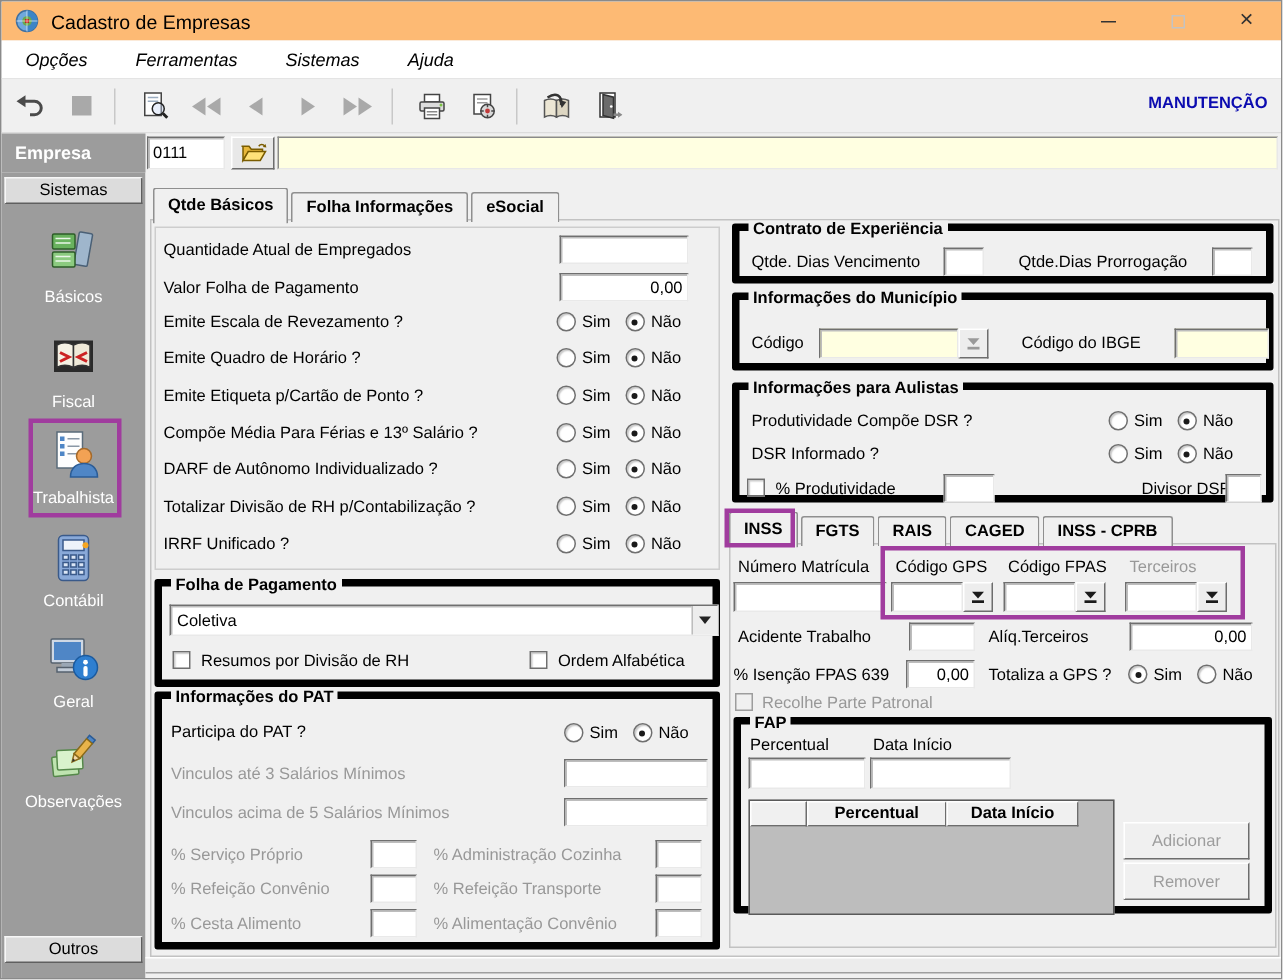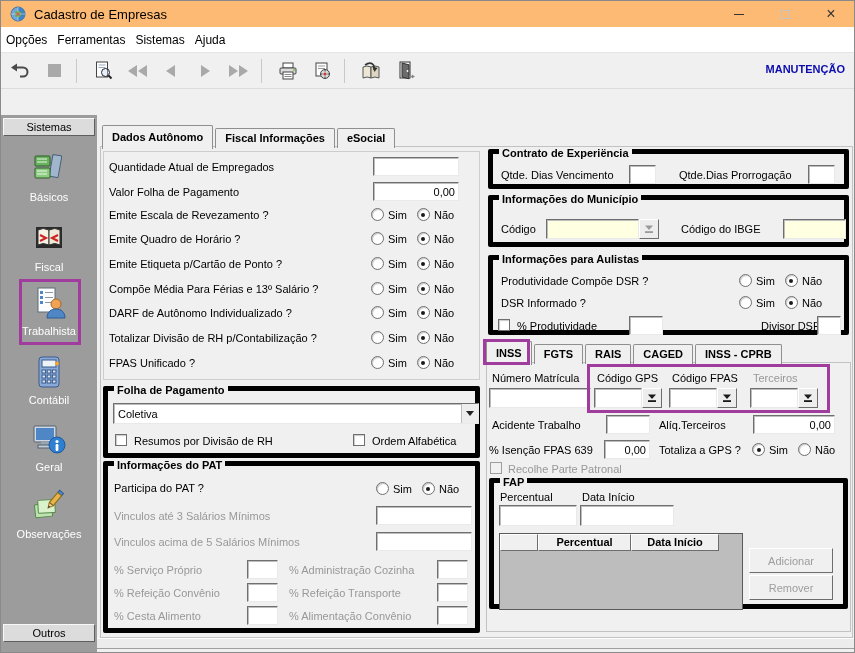--- a/index.html
+++ b/index.html
@@ -11,21 +11,21 @@
   .titlebar .ttl { margin-left: 8px; font-size: 13px; }
   .appicon { margin-left: 9px; width: 16px; height: 16px; }
   .wctrls { position: absolute; right: 0; top: 0; height: 26px; display: flex; }
   .wbtn { width: 46px; height: 26px; display: flex; align-items: center; justify-content: center; }
   .glyph-min { width: 10px; height: 1px; background: #333; }
   .glyph-max { width: 9px; height: 9px; border: 1px solid #c3c3c3; }
   .glyph-close { font-size: 16px; color: #333; line-height: 1; }
 
   
   .menubar { position: absolute; left: 0; top: 26px; width: 100%; height: 26px; background: #fff; display: flex; align-items: center; border-bottom: 1px solid #e4e4e4; }
-  .menubar .mi { padding: 4px 5px; font-size: 12px; cursor: default; }
+  .menubar .mi { padding: 4px 16px; font-size: 12px; cursor: default; font-style: italic; }
 
   
   .toolbar { position: absolute; left: 0; top: 52px; width: 100%; height: 36px; background: #f0f0f0; display: flex; align-items: center; border-bottom: 1px solid #dcdcdc; }
   .tbtn { width: 30px; height: 28px; display: flex; align-items: center; justify-content: center; margin-left: 4px; }
   .tsep { width: 1px; height: 24px; background: #c8c8c8; margin: 0 7px; }
   .stopsq { width: 13px; height: 13px; background: #a9a9a9; }
   .badge { position: absolute; right: 9px; top: 10px; font-weight: bold; color: #0b0bb0; font-size: 11px; }
 
   
   .embar { position: absolute; left: 0; top: 88px; width: 100%; height: 26px; background: #f0f0f0; }
@@ -204,20 +204,33 @@
           <rect x="4" y="1" width="10" height="16" fill="#fff" stroke="#333"></rect>
           <path d="M6 2l7 1.8v14L6 16z" fill="#6b6b6b" stroke="#333"></path>
           <circle cx="11.5" cy="10" r=".9" fill="#fff"></circle>
           <path d="M13 15.5h4" stroke="#8a8a8a" stroke-width="1.6"></path>
           <polygon points="16,13.5 19,15.5 16,17.5" fill="#8a8a8a"></polygon>
         </svg>
     </div>
     <span class="badge">MANUTENÇÃO</span>
   </div>
 
+  <div class="embar">
+    <div class="emlabel">Empresa</div>
+    <input class="inp eminput" value="0111" style="">
+    <div class="folderbtn">
+      <svg width="18" height="14" viewBox="0 0 18 14">
+          <path d="M1 2.5h5l1.5 2H15v2H5.5L2 12V2.5z" fill="#e7b73a" stroke="#7a5c00"></path>
+          <path d="M2 12l3.5-6H17l-3.5 6z" fill="#ffe27a" stroke="#7a5c00"></path>
+          <path d="M12.5 2.5c1-1.5 3-1.5 4 0" fill="none" stroke="#7a5c00"></path>
+          <polygon points="17,1 17.6,3.4 15.2,3" fill="#7a5c00"></polygon>
+        </svg>
+    </div>
+    <div class="emfield"></div>
+  </div>
 
   <div class="sidebar">
     <div class="sbtn" style="top:3px">Sistemas</div>
 
     <div class="sitem" style="top:36px">
       <svg class="sicon" viewBox="0 0 36 36">
           <rect x="20" y="4" width="9" height="22" rx="1" fill="#9fb6cc" stroke="#4a6076" transform="rotate(10 24 15)"></rect>
           <rect x="4" y="5" width="15" height="10" rx="1" fill="#69b25e" stroke="#2d5c28"></rect>
           <line x1="6" y1="8" x2="16" y2="8" stroke="#eaf6e8"></line>
           <line x1="6" y1="11" x2="16" y2="11" stroke="#eaf6e8"></line>
@@ -303,22 +316,22 @@
     </div>
 
     <div class="sbtn" style="top:509px">Outros</div>
   </div>
 
   <div class="main">
 
     <div class="page"></div>
 
     <div class="tabstrip maintabs">
-      <div class="tab active">Dados Autônomo</div>
-      <div class="tab">Fiscal Informações</div>
+      <div class="tab active">Qtde Básicos</div>
+      <div class="tab">Folha Informações</div>
       <div class="tab">eSocial</div>
     </div>
 
     <div style="position:absolute;left:6px;top:36px;width:377px;height:229px;border:1px solid #cdcdcd"></div>
 
     <div class="lrow" style="top:42px">
       <span class="flabel">Quantidade Atual de Empregados</span>
       <input class="inp" style="left: 264px; top: 0px; width: 86px; height: 19px;">
     </div>
     <div class="lrow" style="top:67px">
@@ -374,21 +387,21 @@
     <div class="lrow" style="top:213px">
       <span class="flabel">Totalizar Divisão de RH p/Contabilização ?</span>
       <span class="rpair" style="left:262px;top:2px">
           <i class="radio"></i>
           <span class="rl">Sim</span>
           <i class="radio on"></i>
           <span class="rl">Não</span>
         </span>
     </div>
     <div class="lrow" style="top:238px">
-      <span class="flabel">FPAS Unificado ?</span>
+      <span class="flabel">IRRF Unificado ?</span>
       <span class="rpair" style="left:262px;top:2px">
           <i class="radio"></i>
           <span class="rl">Sim</span>
           <i class="radio on"></i>
           <span class="rl">Não</span>
         </span>
     </div>
 
     <div class="gbox" style="left:6px;top:271px;width:377px;height:72px">
       <span class="cap">Folha de Pagamento</span>

